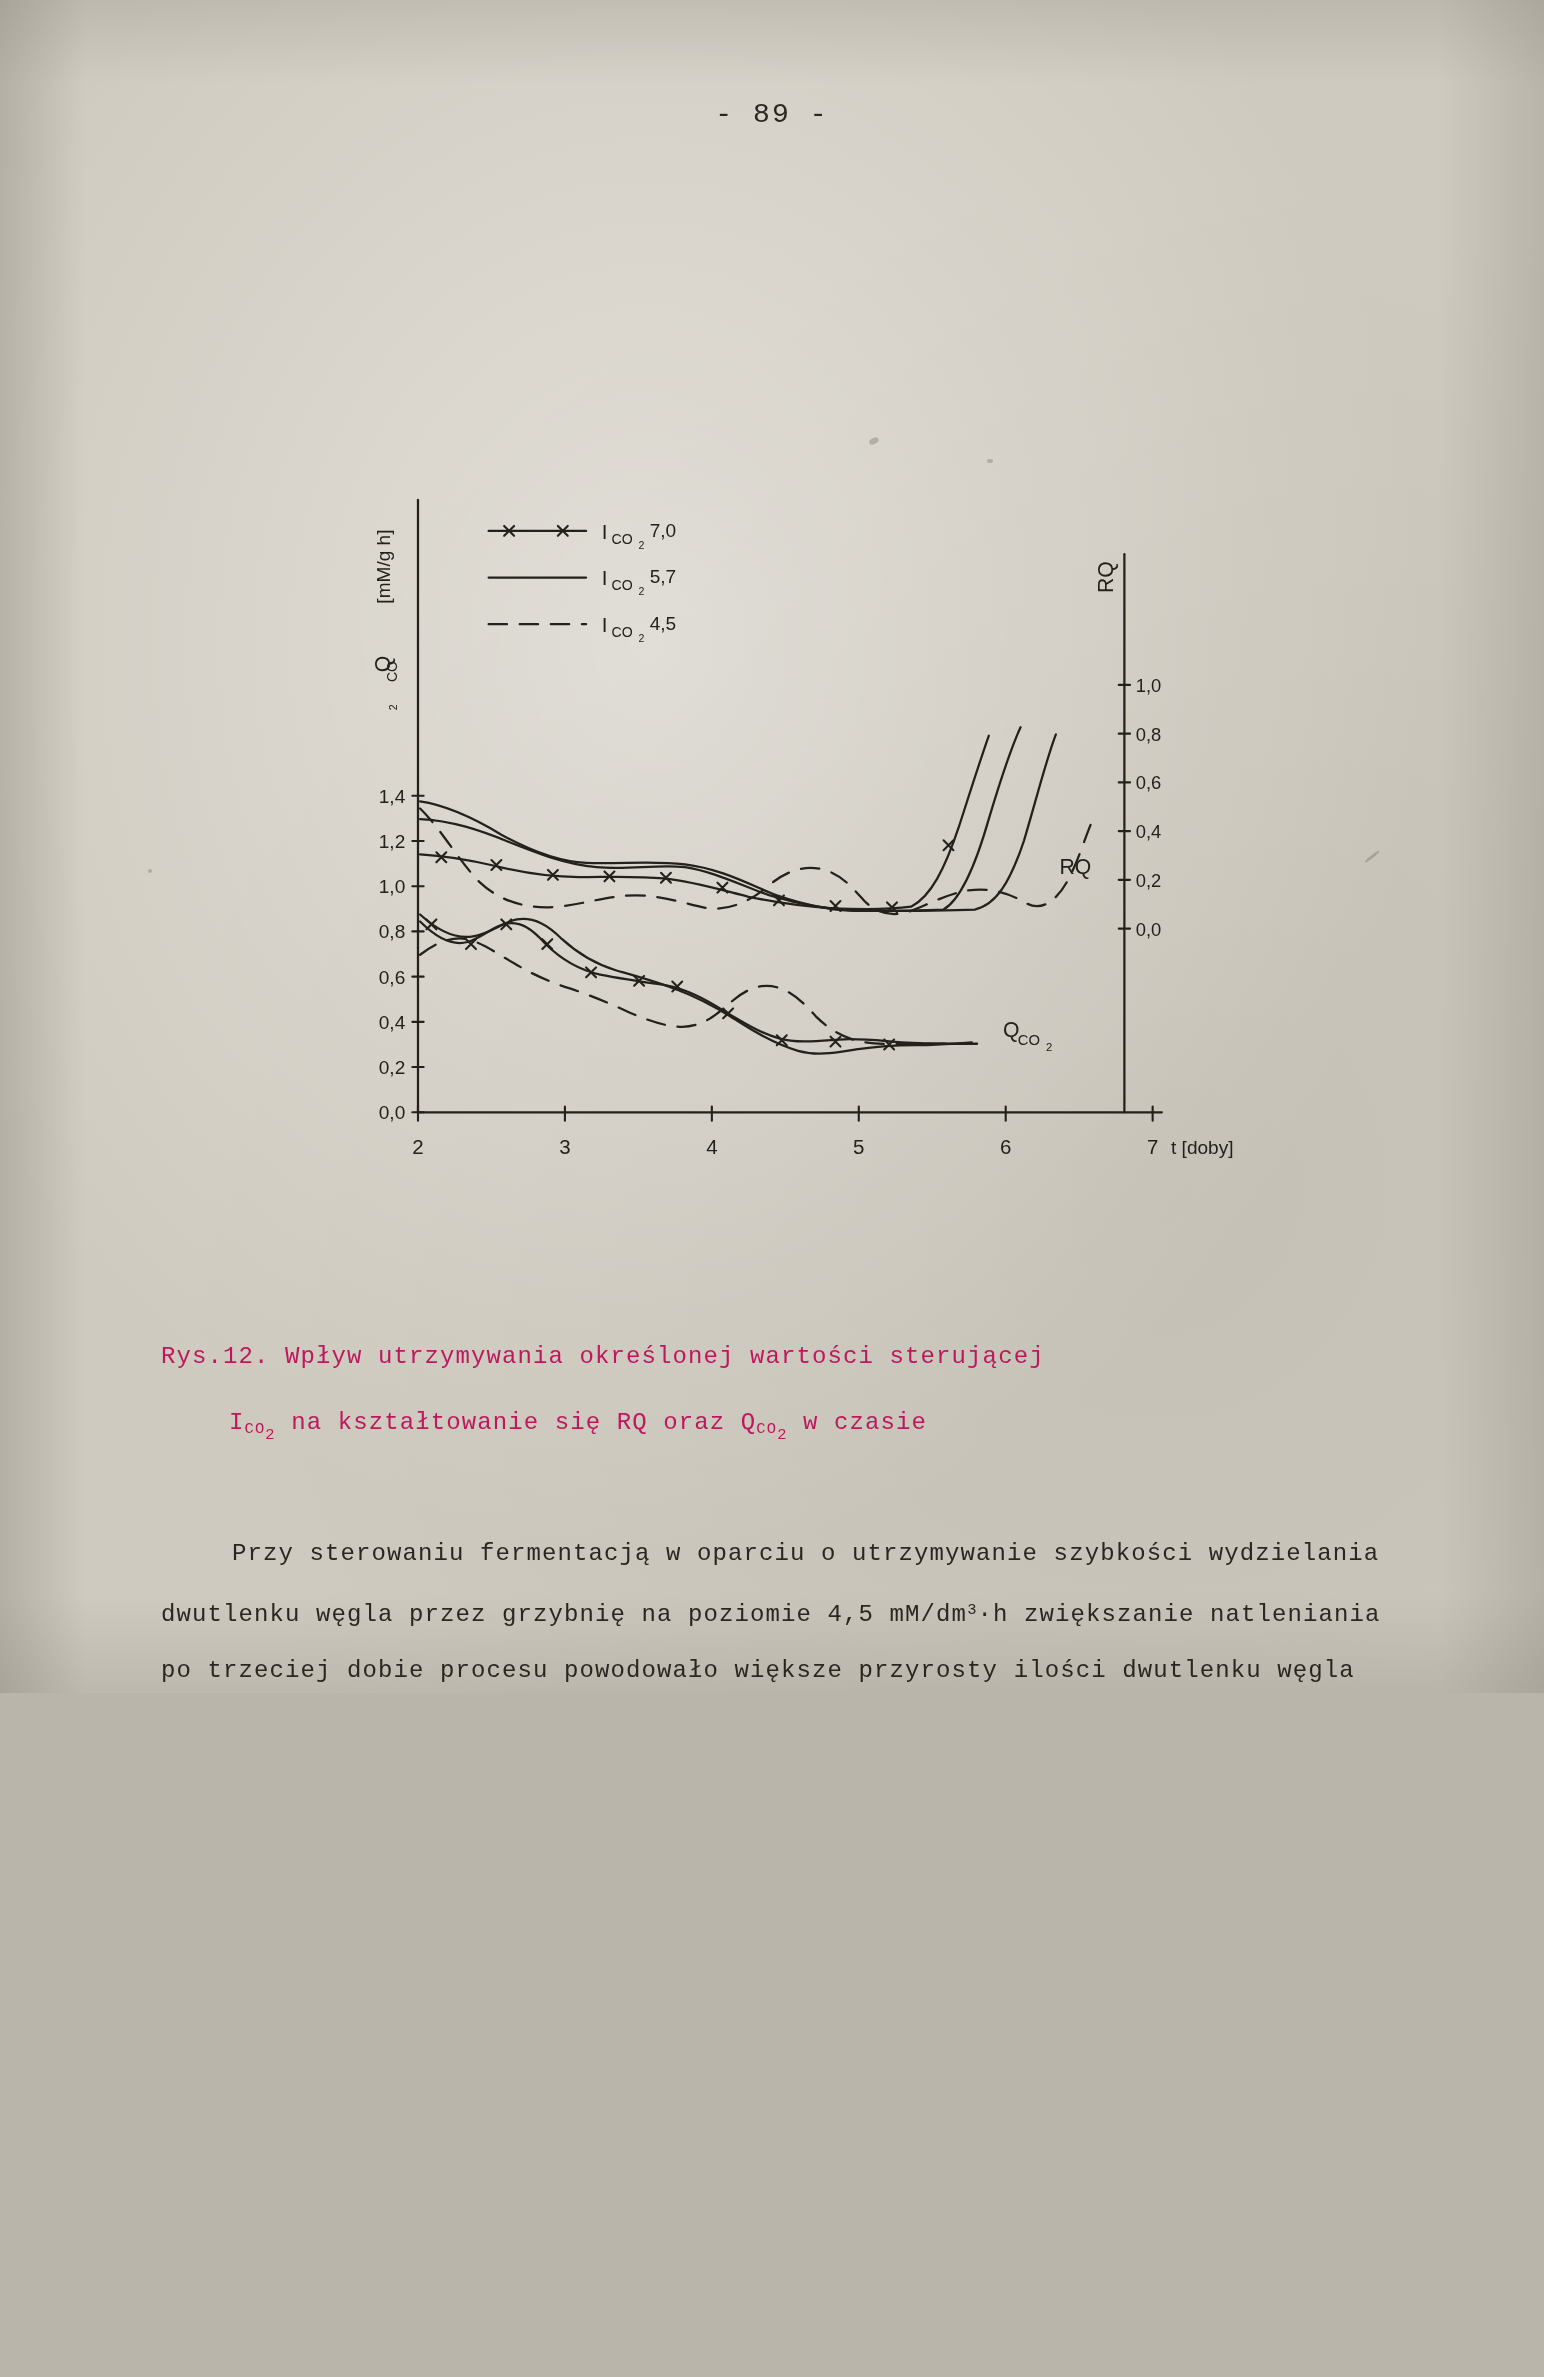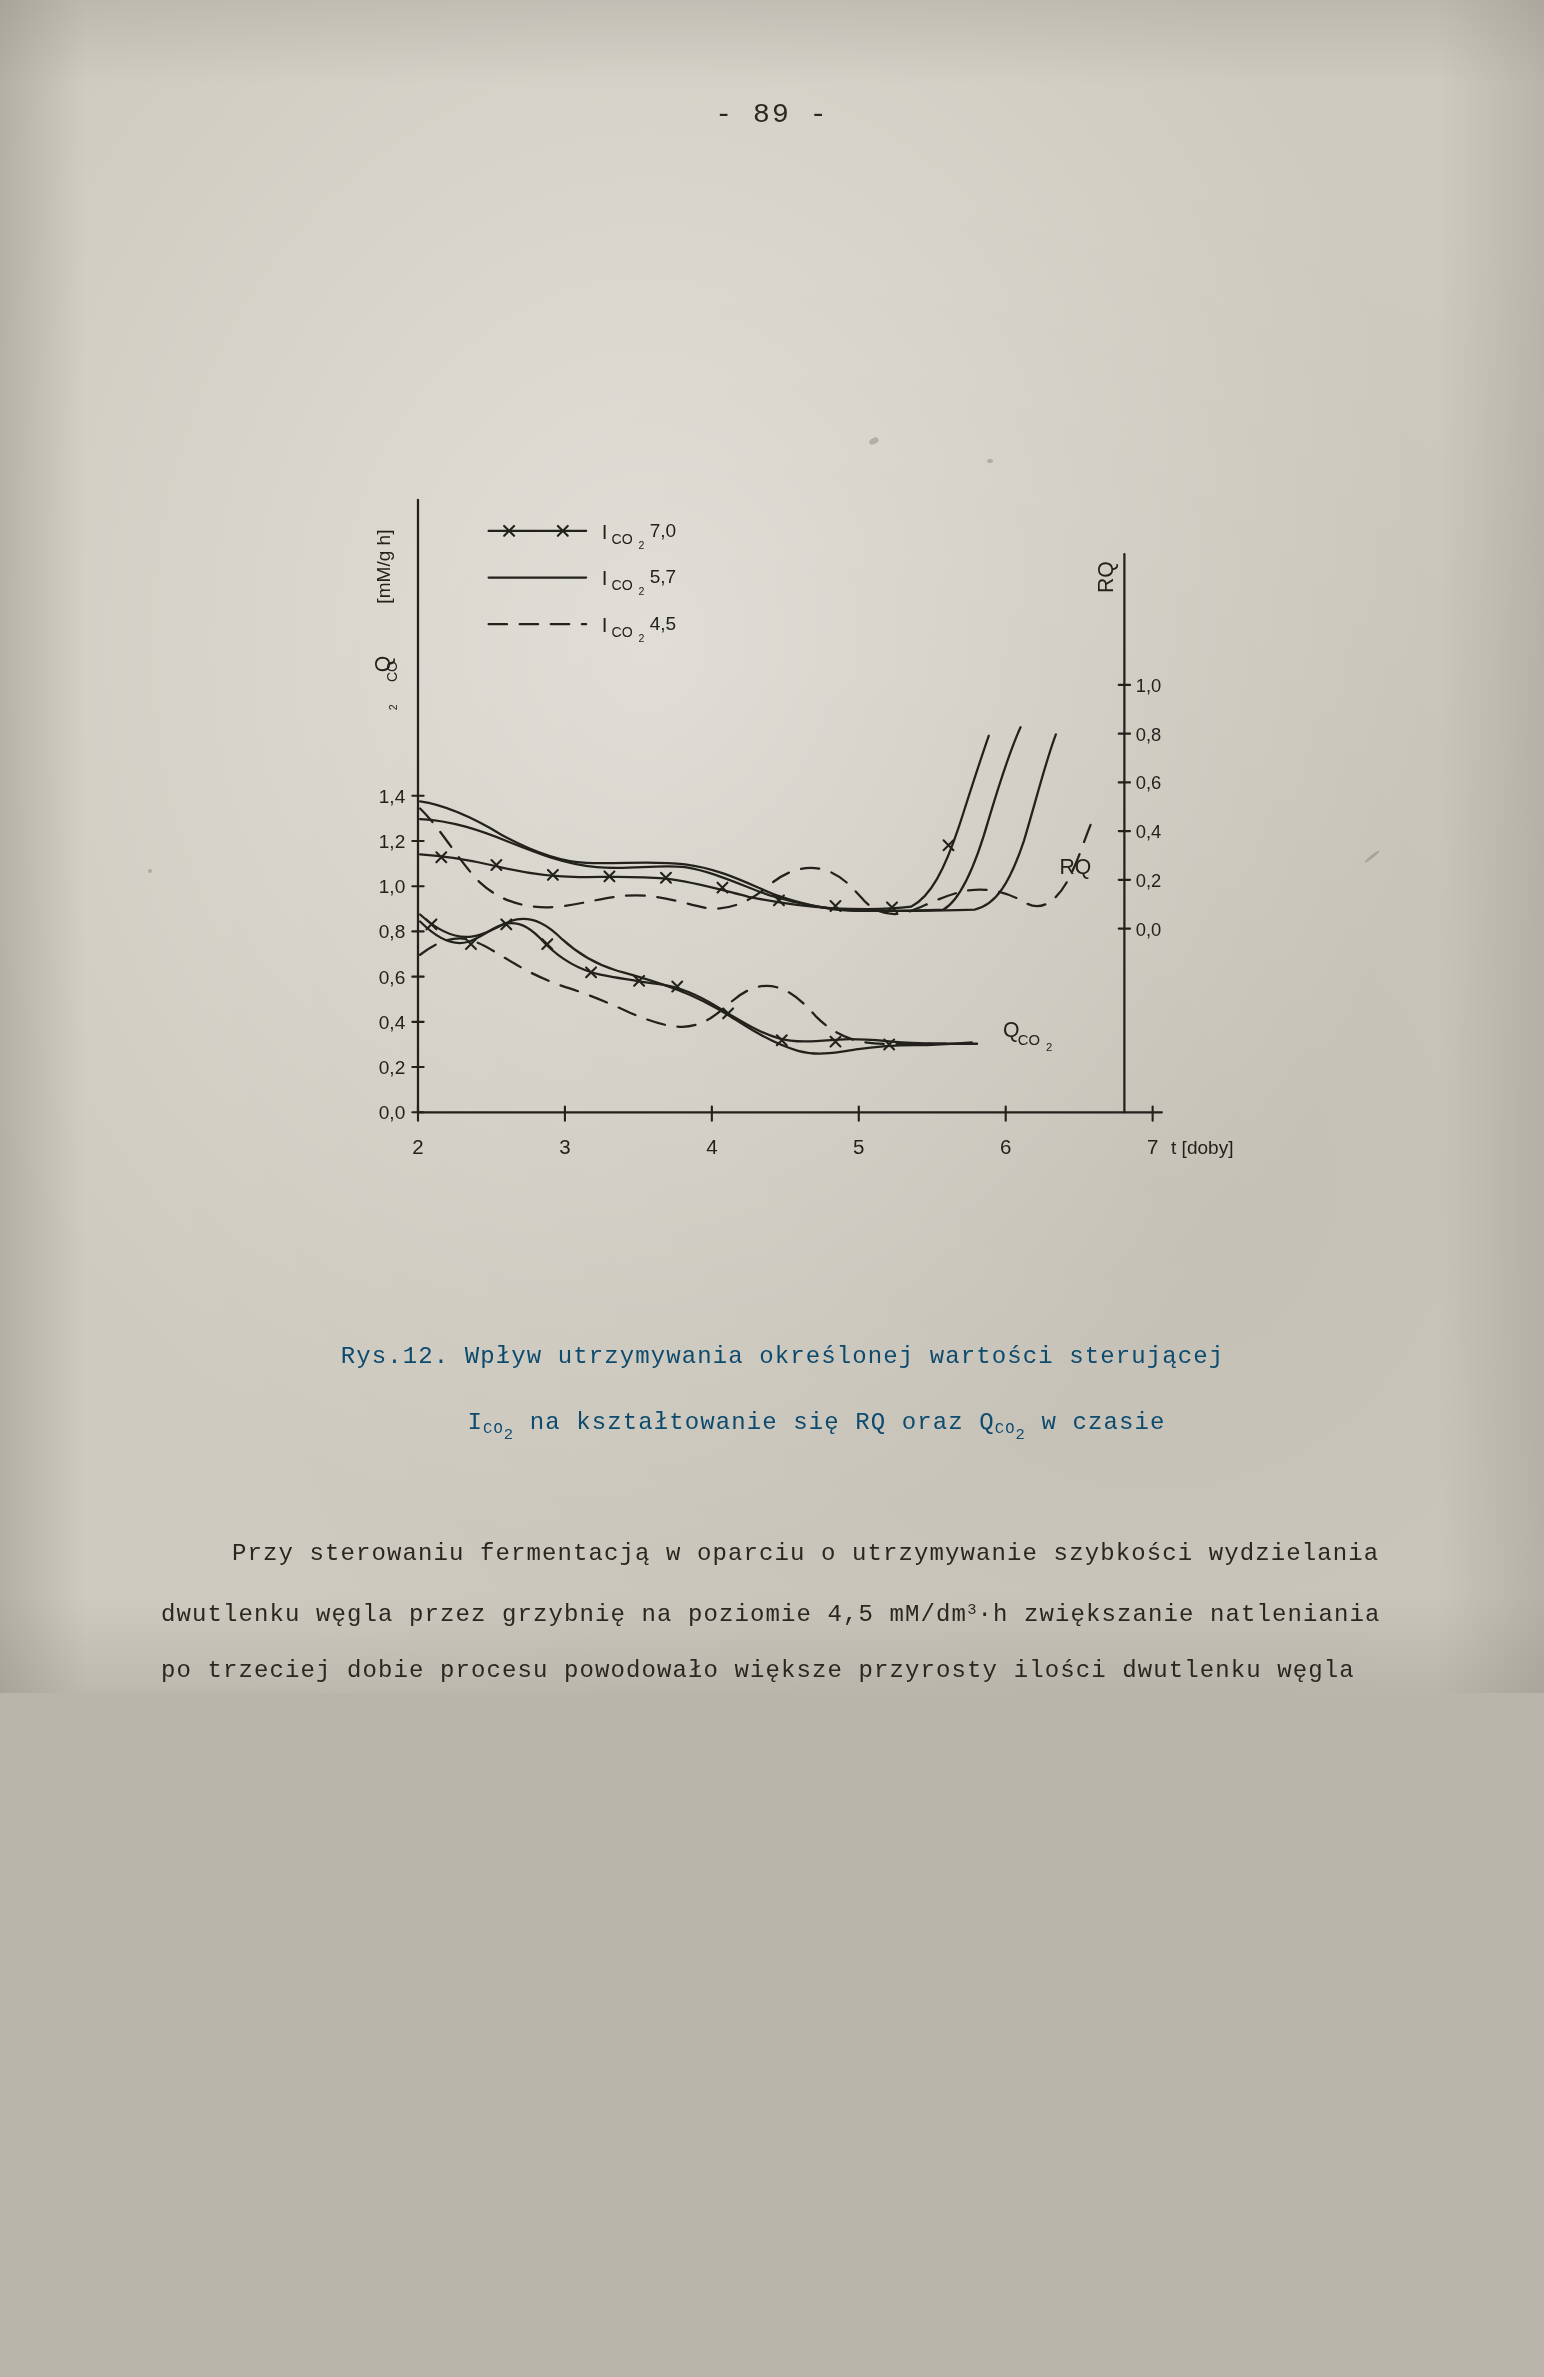--- a/index.html
+++ b/index.html
@@ -59,22 +59,21 @@
 
   
   .caption {
     position: absolute;
     left: 161px;
     top: 1335px;
     width: 1243px;
     font-size: 24px;
     line-height: 44px;
     letter-spacing: 1.1px;
-    color: #0c4a6e;
-    text-align: center;
+    color: #be185d;
   }
   .caption .indent-1 { padding-left: 68px; margin-top: 22px; }
   .sub { font-size: 15.5px; vertical-align: -4.2px; }
   .supnum { font-size: 15.5px; vertical-align: 7px; }
 
   .body-text {
     position: absolute;
     left: 161px;
     top: 1526px;
     width: 1264px;

